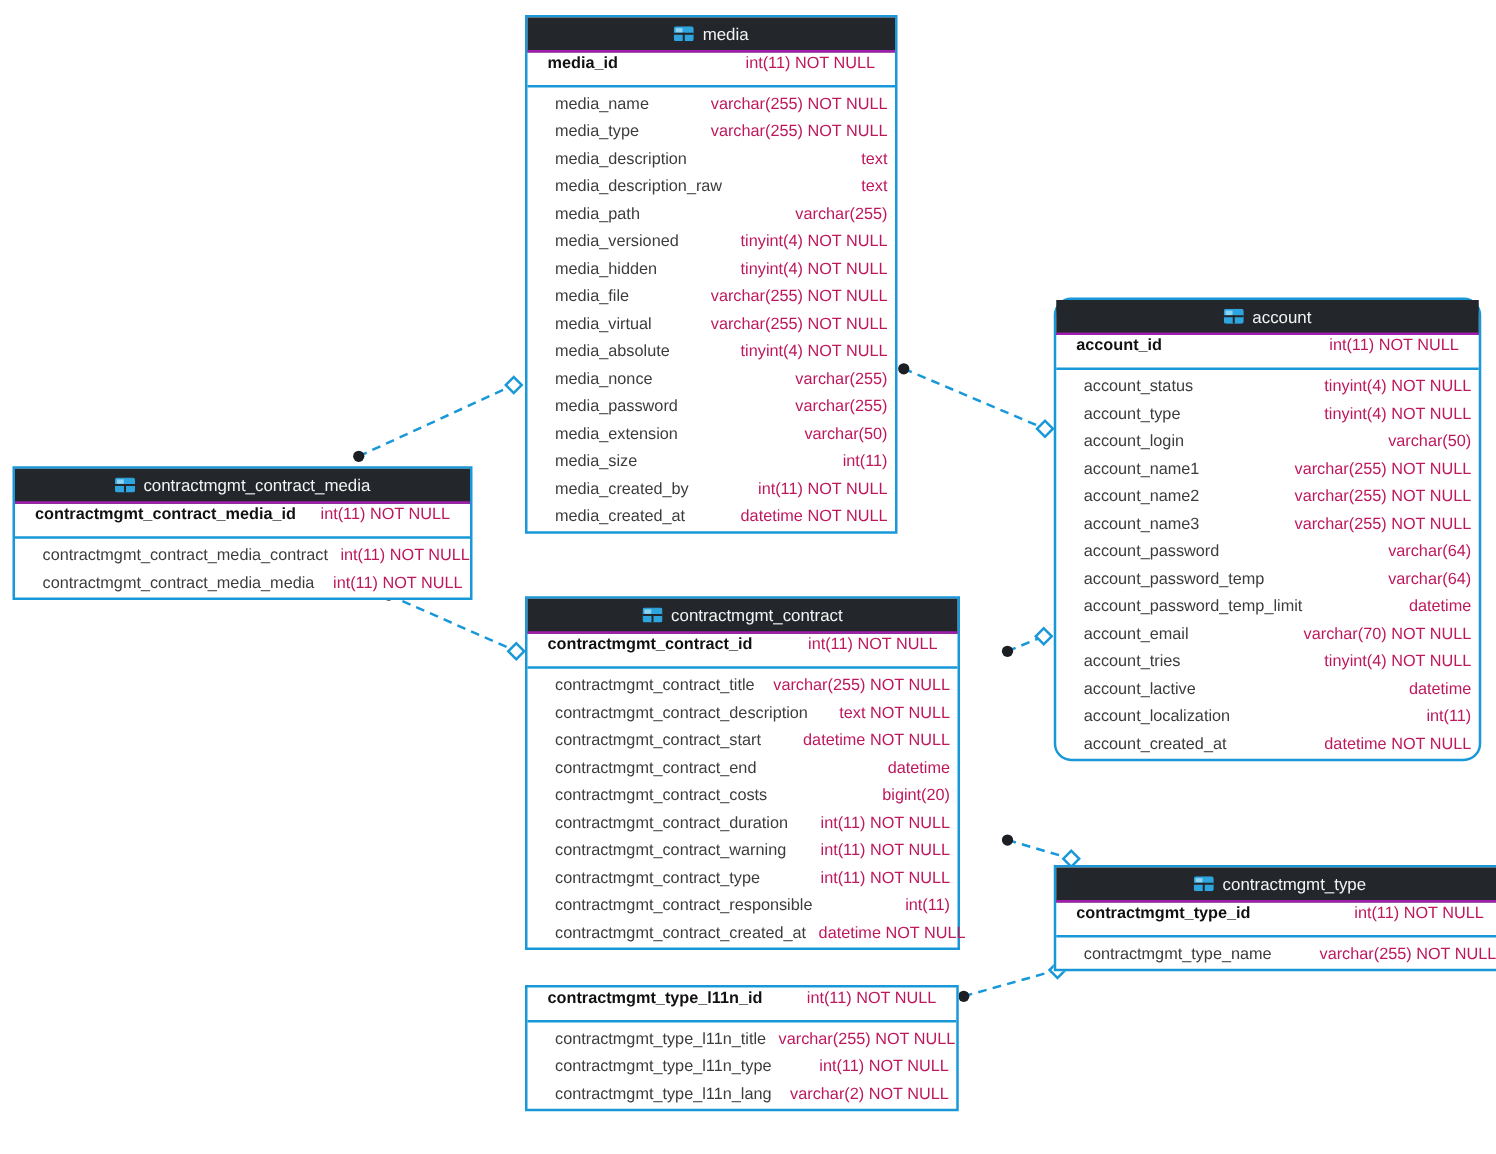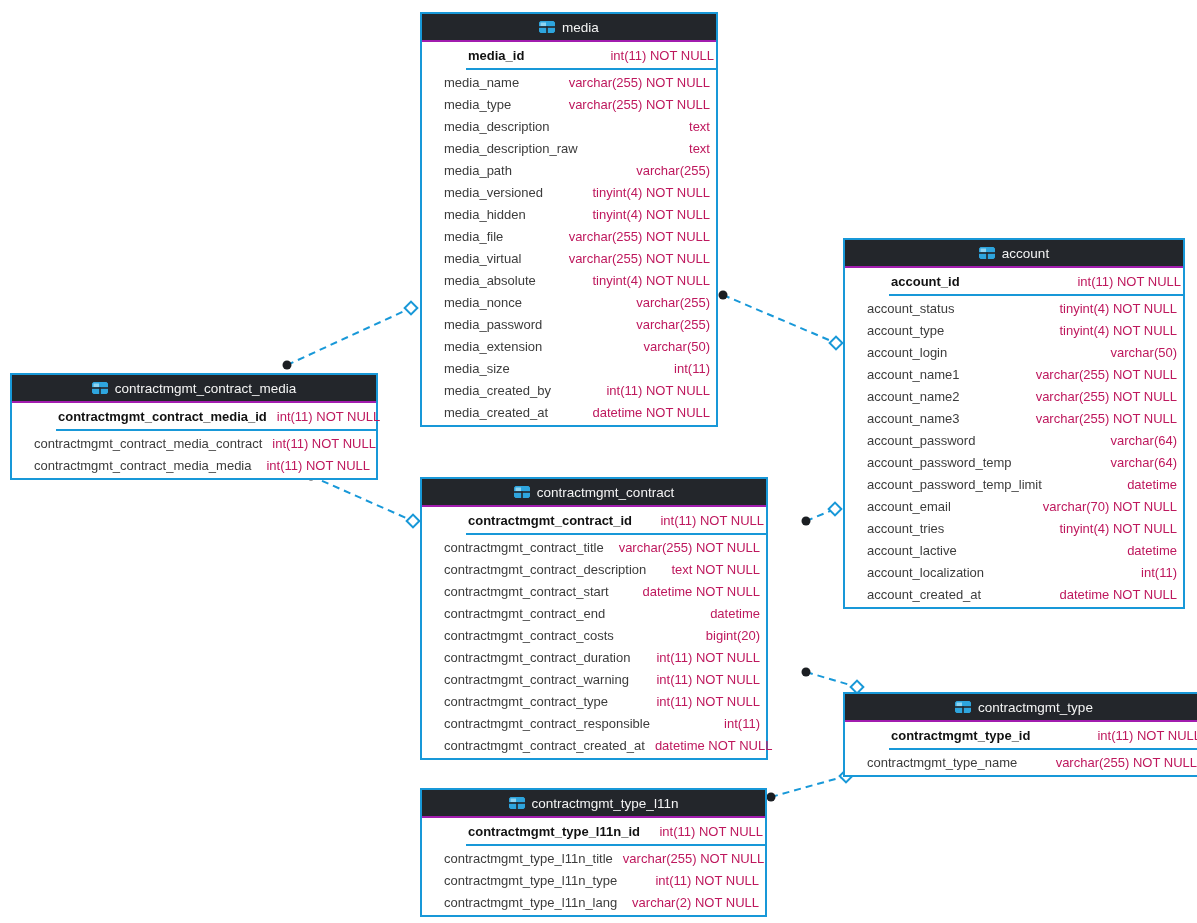--- a/index.html
+++ b/index.html
@@ -30,26 +30,25 @@
     justify-content: center;
     gap: 7px;
     font-size: 13.5px;
     border-bottom: 2px solid #a21caf;
     white-space: nowrap;
   }
   .tbl-icon { display: inline-flex; align-items: center; }
   .pk-row {
     display: flex;
     justify-content: space-between;
-    align-items: center;
+    align-items: flex-start;
     height: 26px;
-    padding: 0 2px;
+    padding: 0 16px;
     border-bottom: 2px solid #1898d8;
     white-space: nowrap;
-    margin-left: 44px;
   }
   .pk-field { font-weight: bold; color: #111111; }
   .rows { padding: 1px 0 2px 16px; }
   .row {
     display: flex;
     justify-content: space-between;
     align-items: center;
     height: 22px;
     padding: 0 6px;
     white-space: nowrap;
@@ -166,21 +165,21 @@
           <span class="col-field">media_created_by</span>
           <span class="col-type">int(11) NOT NULL</span>
         </div>
         <div class="row">
           <span class="col-field">media_created_at</span>
           <span class="col-type">datetime NOT NULL</span>
         </div>
       </div>
   </div>
 
-  <div class="table" style="left:843px; top:238px; width:342px;">
+  <div class="table" style="left:843px; top:238px; width:342px;border-radius:14px;">
     <div class="table-header">
       <span class="tbl-icon">
         <svg width="16" height="12" viewBox="0 0 16 12">
             <rect x="0.5" y="0.5" width="15" height="11" rx="1.5" fill="#2ea5de" stroke="#2ea5de"></rect>
             <rect x="1.5" y="1.5" width="5.5" height="3.5" fill="#8ed4f2"></rect>
             <rect x="0" y="5.2" width="16" height="1.6" fill="#23262b"></rect>
             <rect x="7.2" y="5.2" width="1.6" height="6.8" fill="#23262b"></rect>
           </svg>
       </span>
       <span>account</span>
@@ -355,31 +354,20 @@
     </div>
     <div class="rows">
         <div class="row">
           <span class="col-field">contractmgmt_type_name</span>
           <span class="col-type">varchar(255) NOT NULL</span>
         </div>
       </div>
   </div>
 
   <div class="table" style="left:420px; top:788px; width:347px;">
-    <div class="table-header">
-      <span class="tbl-icon">
-        <svg width="16" height="12" viewBox="0 0 16 12">
-            <rect x="0.5" y="0.5" width="15" height="11" rx="1.5" fill="#2ea5de" stroke="#2ea5de"></rect>
-            <rect x="1.5" y="1.5" width="5.5" height="3.5" fill="#8ed4f2"></rect>
-            <rect x="0" y="5.2" width="16" height="1.6" fill="#23262b"></rect>
-            <rect x="7.2" y="5.2" width="1.6" height="6.8" fill="#23262b"></rect>
-          </svg>
-      </span>
-      <span>contractmgmt_type_l11n</span>
-    </div>
     <div class="pk-row">
       <span class="pk-field">contractmgmt_type_l11n_id</span>
       <span class="col-type">int(11) NOT NULL</span>
     </div>
     <div class="rows">
         <div class="row">
           <span class="col-field">contractmgmt_type_l11n_title</span>
           <span class="col-type">varchar(255) NOT NULL</span>
         </div>
         <div class="row">

